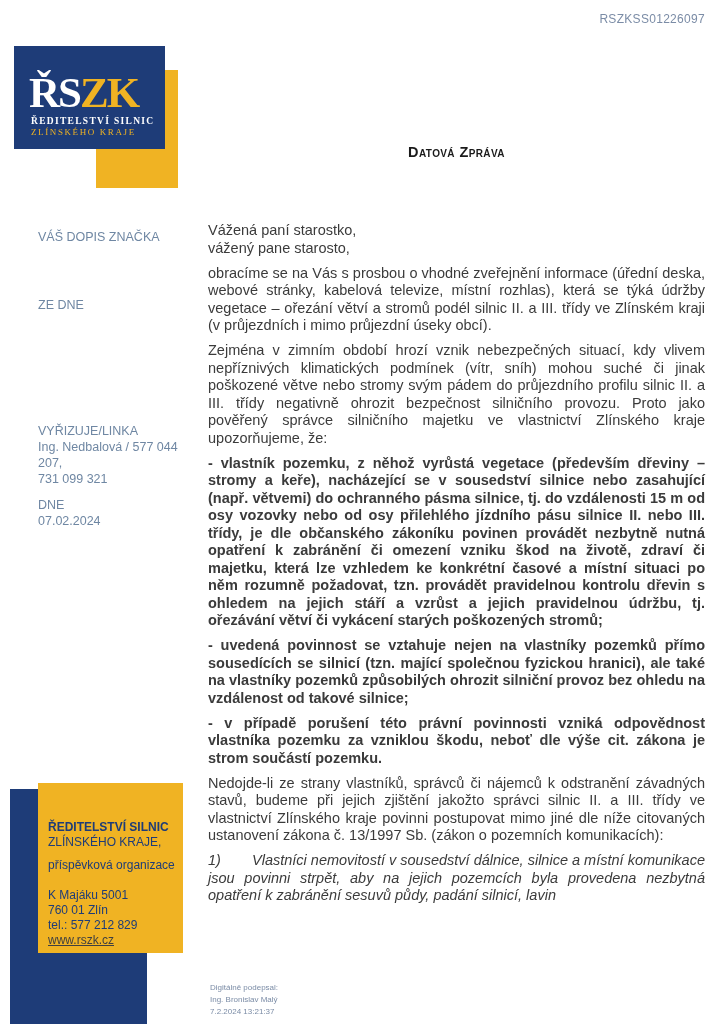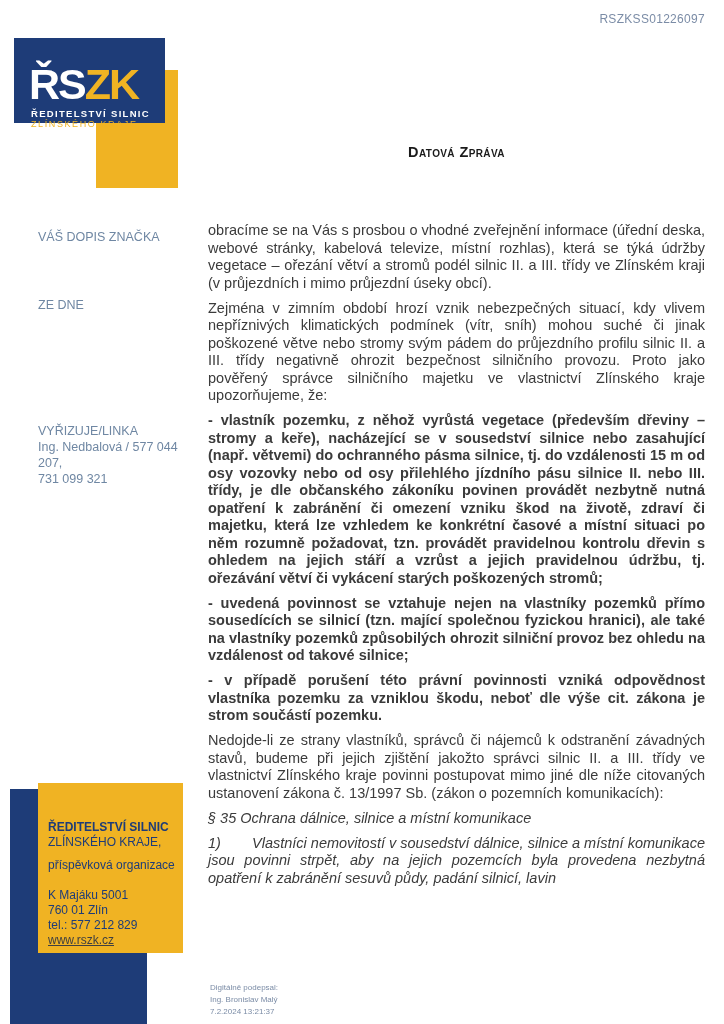--- a/index.html
+++ b/index.html
@@ -8,21 +8,21 @@
     font-family:"Liberation Sans","DejaVu Sans",sans-serif; overflow:hidden;
     color:#3b3b3b;
   }
   
   .doc-code {
     position:absolute; top:12px; right:19px;
     font-size:12px; letter-spacing:0.3px; color:#7b8ca6;
   }
   
   .logo-yellow { position:absolute; left:96px; top:70px; width:82px; height:118px; background:#f0b323; }
-  .logo-blue   { position:absolute; left:14px; top:38px; width:151px; height:85px; background:#1e3c78; }
+  .logo-blue   { position:absolute; left:14px; top:46px; width:151px; height:103px; background:#1e3c78;font-family:Liberation Serif, serif; }
   .wordmark    { position:absolute; left:15px; top:22px; font-size:43px; font-weight:bold; letter-spacing:-2px; white-space:nowrap; }
   .wm-rs { color:#ffffff; }
   .wm-zk { color:#f0b323; }
   .logo-l1 { position:absolute; left:17px; top:70px; color:#ffffff; font-weight:bold; font-size:9.5px; letter-spacing:1.3px; white-space:nowrap; }
   .logo-l2 { position:absolute; left:17px; top:81px; color:#f0b323; font-size:9px; letter-spacing:1.6px; white-space:nowrap; }
   
   .doc-title {
     position:absolute; left:208px; width:497px; top:144px; text-align:center;
     font-size:14.5px; font-weight:bold; font-variant:small-caps; letter-spacing:0.4px; color:#1a1a1a;
   }
@@ -69,29 +69,36 @@
     <div>VÁŠ DOPIS ZNAČKA</div>
   </div>
   <div class="meta-group mg-2">
     <div>ZE DNE</div>
   </div>
   <div class="meta-group mg-4">
     <div>VYŘIZUJE/LINKA</div>
     <div>Ing. Nedbalová / 577 044 207,</div>
     <div>731 099 321</div>
   </div>
+  <div class="meta-group mg-5">
+    <div>DNE</div>
+    <div>07.02.2024</div>
+  </div>
 
   <div class="body-col">
+    <p class="salutation">
+      <span>Vážená paní starostko,</span>
+      <span>vážený pane starosto,</span>
+    </p>
     <p>obracíme se na Vás s prosbou o vhodné zveřejnění informace (úřední deska, webové stránky, kabelová televize, místní rozhlas), která se týká údržby vegetace – ořezání větví a stromů podél silnic II. a III. třídy ve Zlínském kraji (v průjezdních i mimo průjezdní úseky obcí).</p>
     <p>Zejména v zimním období hrozí vznik nebezpečných situací, kdy vlivem nepříznivých klimatických podmínek (vítr, sníh) mohou suché či jinak poškozené větve nebo stromy svým pádem do průjezdního profilu silnic II. a III. třídy negativně ohrozit bezpečnost silničního provozu. Proto jako pověřený správce silničního majetku ve vlastnictví Zlínského kraje upozorňujeme, že:</p>
     <p class="b">- vlastník pozemku, z něhož vyrůstá vegetace (především dřeviny – stromy a keře), nacházející se v sousedství silnice nebo zasahující (např. větvemi) do ochranného pásma silnice, tj. do vzdálenosti 15 m od osy vozovky nebo od osy přilehlého jízdního pásu silnice II. nebo III. třídy, je dle občanského zákoníku povinen provádět nezbytně nutná opatření k zabránění či omezení vzniku škod na životě, zdraví či majetku, která lze vzhledem ke konkrétní časové a místní situaci po něm rozumně požadovat, tzn. provádět pravidelnou kontrolu dřevin s ohledem na jejich stáří a vzrůst a jejich pravidelnou údržbu, tj. ořezávání větví či vykácení starých poškozených stromů;</p>
     <p class="b">- uvedená povinnost se vztahuje nejen na vlastníky pozemků přímo sousedících se silnicí (tzn. mající společnou fyzickou hranici), ale také na vlastníky pozemků způsobilých ohrozit silniční provoz bez ohledu na vzdálenost od takové silnice;</p>
     <p class="b">- v případě porušení této právní povinnosti vzniká odpovědnost vlastníka pozemku za vzniklou škodu, neboť dle výše cit. zákona je strom součástí pozemku.</p>
     <p>Nedojde-li ze strany vlastníků, správců či nájemců k odstranění závadných stavů, budeme při jejich zjištění jakožto správci silnic II. a III. třídy ve vlastnictví Zlínského kraje povinni postupovat mimo jiné dle níže citovaných ustanovení zákona č. 13/1997 Sb. (zákon o pozemních komunikacích):</p>
-    <p class="i">§ 35 Ochrana dálnice, silnice a místní komunikace</p>
     <p class="i"><span class="clause-num">1)</span><span>Vlastníci nemovitostí v sousedství dálnice, silnice a místní komunikace jsou povinni strpět, aby na jejich pozemcích byla provedena nezbytná opatření k zabránění sesuvů půdy, padání silnicí, lavin</span></p>
   </div>
 
   <div class="footer-blue"></div>
   <div class="footer-yellow">
     <div class="fy-bold">ŘEDITELSTVÍ SILNIC</div>
     <div>ZLÍNSKÉHO KRAJE,</div>
     <div class="fy-sp4">příspěvková organizace</div>
     <div class="fy-sp9">K Majáku 5001</div>
     <div>760 01 Zlín</div>

